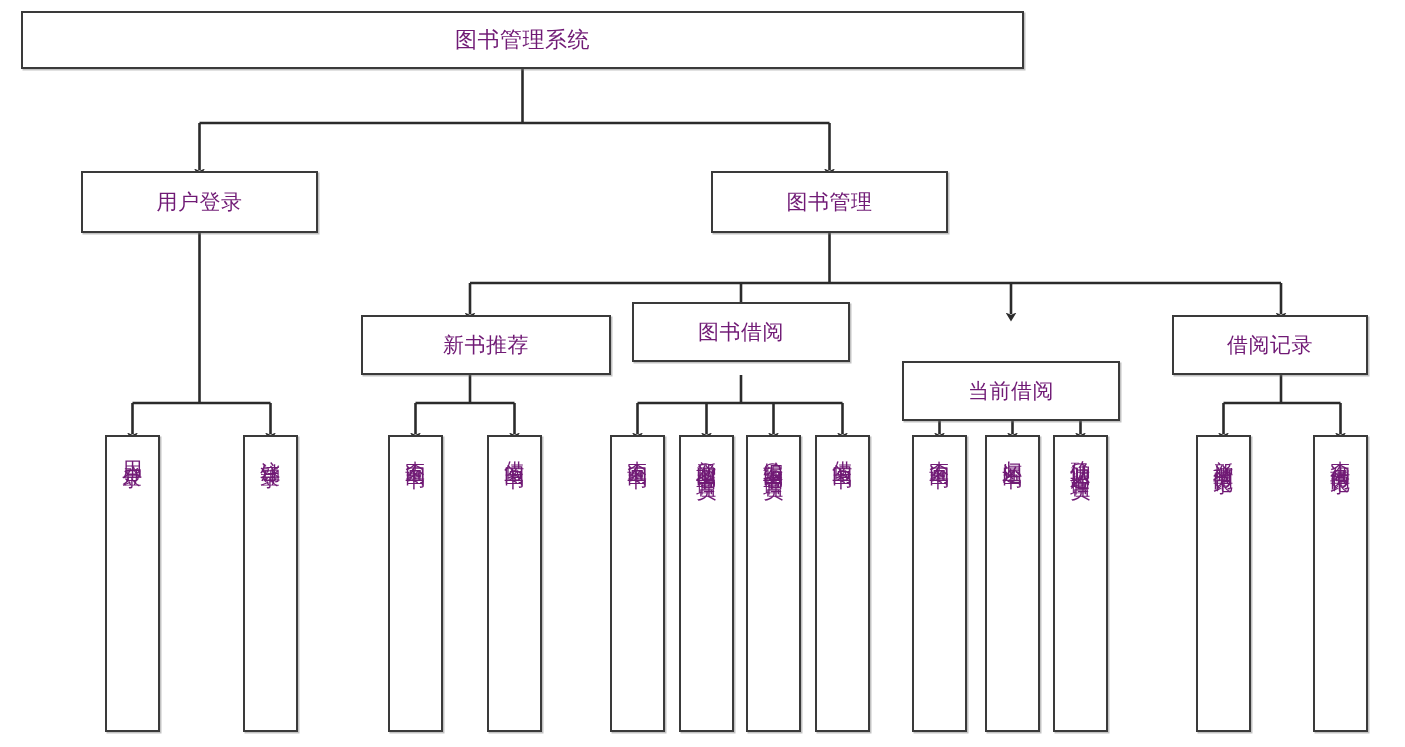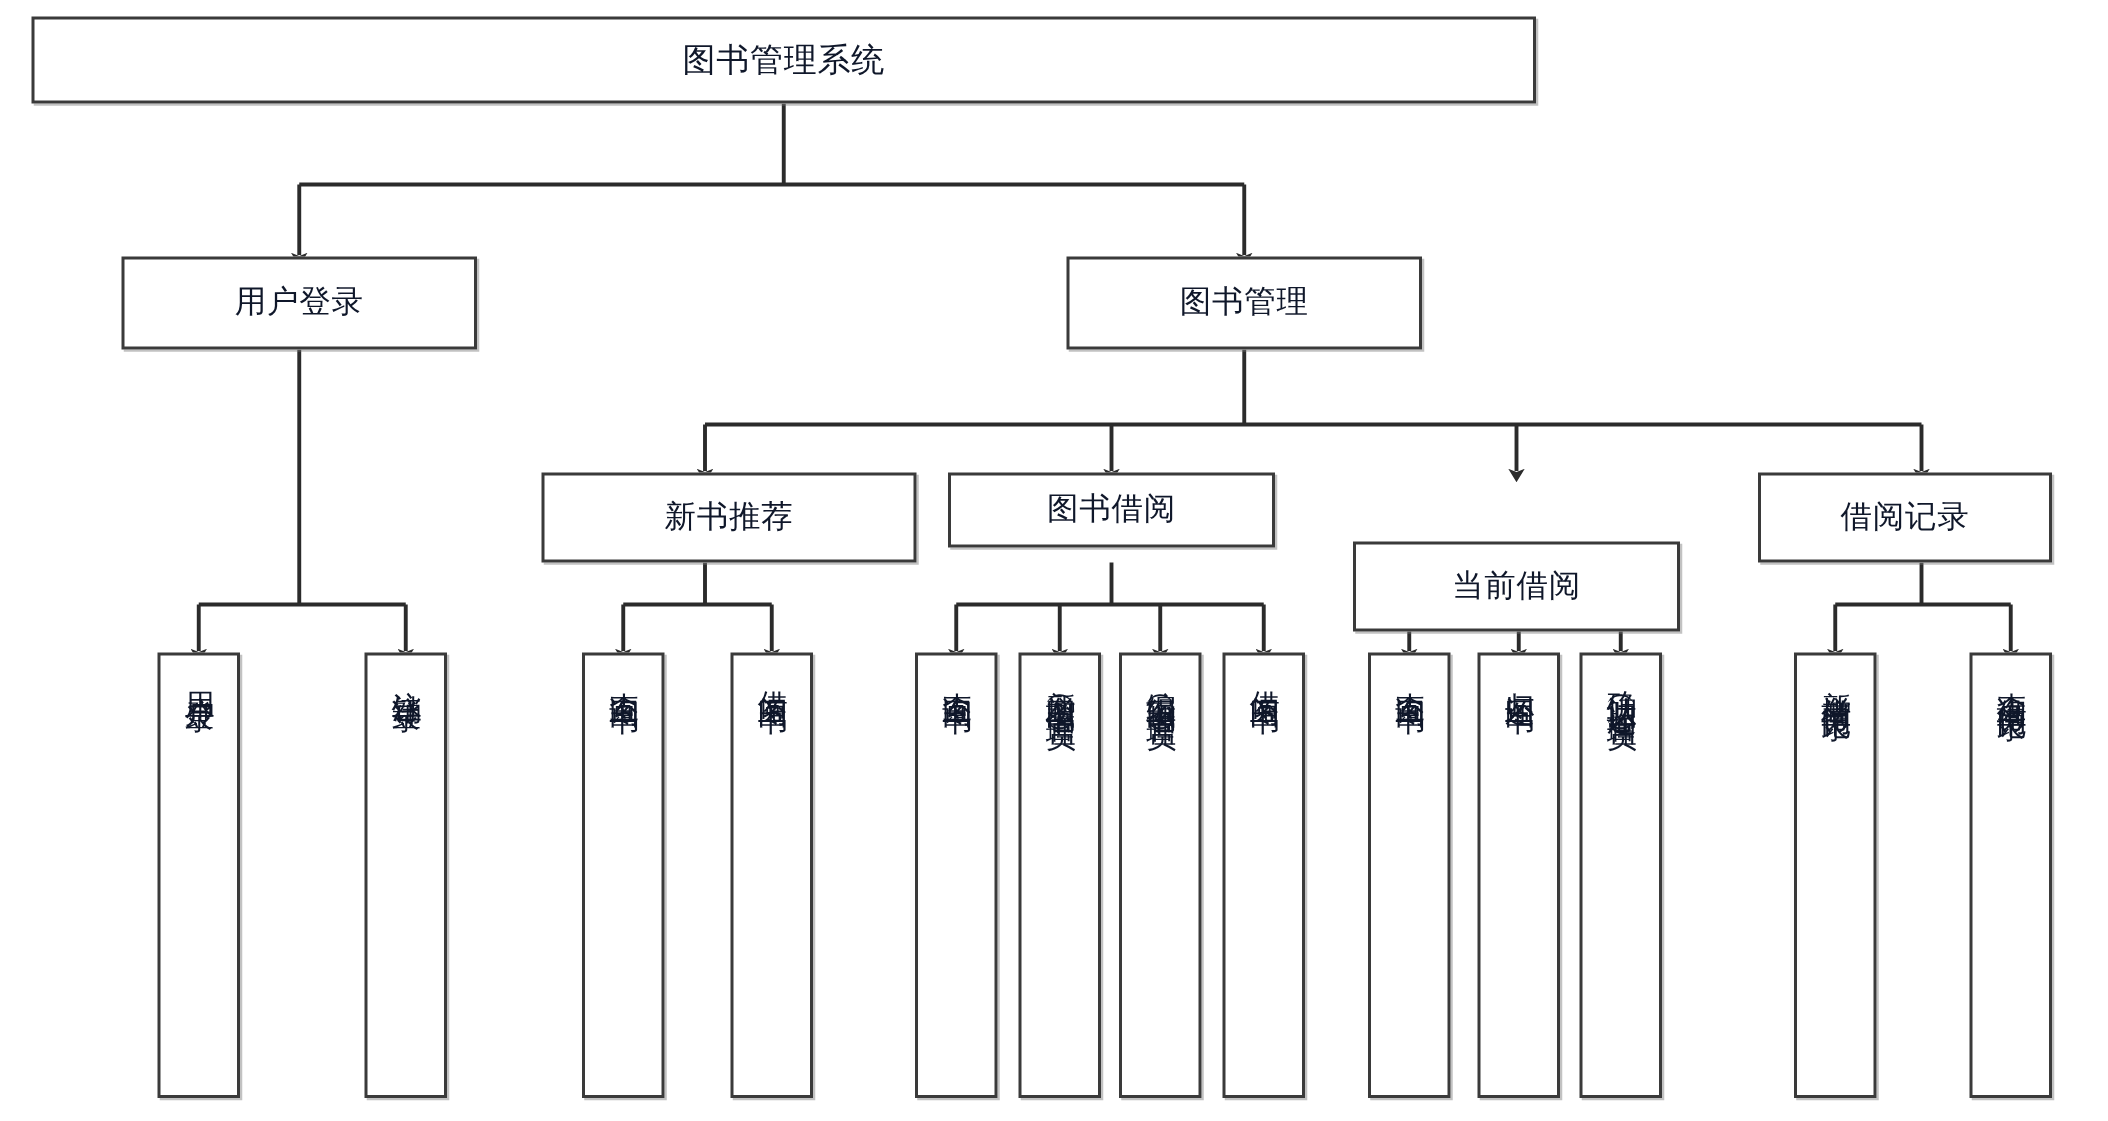--- a/index.html
+++ b/index.html
@@ -29,21 +29,21 @@
     position: absolute;
     box-sizing: border-box;
     background: #ffffff;
     border: 2px solid #3a3a3a;
     box-shadow: 1.5px 1.5px 0 rgba(120,120,120,0.45);
     display: flex;
     align-items: center;
     justify-content: center;
   }
   .node-label {
-    color: #0f172a;
+    color: #701a75;
     font-size: 21px;
     line-height: 1.12;
     letter-spacing: 0.5px;
     white-space: nowrap;
     text-align: center;
   }
   .node-box.vertical {
     align-items: flex-start;
     justify-content: center;
     padding-top: 8px;
@@ -119,21 +119,21 @@
       </div>
       <div class="node-box" style="left: 81px; top: 171px; width: 237px; height: 62px;">
         <span class="node-label">用户登录</span>
       </div>
       <div class="node-box" style="left: 711px; top: 171px; width: 237px; height: 62px;">
         <span class="node-label">图书管理</span>
       </div>
       <div class="node-box" style="left: 361px; top: 315px; width: 250px; height: 60px;">
         <span class="node-label">新书推荐</span>
       </div>
-      <div class="node-box" style="left: 632px; top: 315px; width: 218px; height: 50px;">
+      <div class="node-box" style="left: 632px; top: 302px; width: 218px; height: 60px;">
         <span class="node-label">图书借阅</span>
       </div>
       <div class="node-box" style="left: 902px; top: 315px; width: 218px; height: 60px; margin-top: 46px;">
         <span class="node-label">当前借阅</span>
       </div>
       <div class="node-box" style="left: 1172px; top: 315px; width: 196px; height: 60px;">
         <span class="node-label">借阅记录</span>
       </div>
       <div class="node-box vertical" style="left: 105px; top: 435px; width: 55px; height: 297px;">
         <span class="node-label">用户登录</span>

